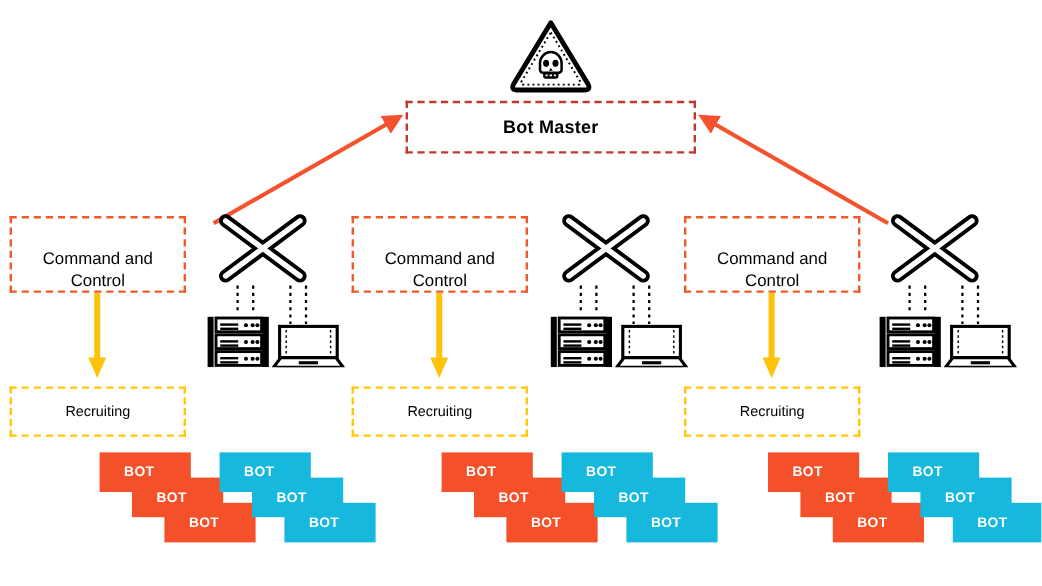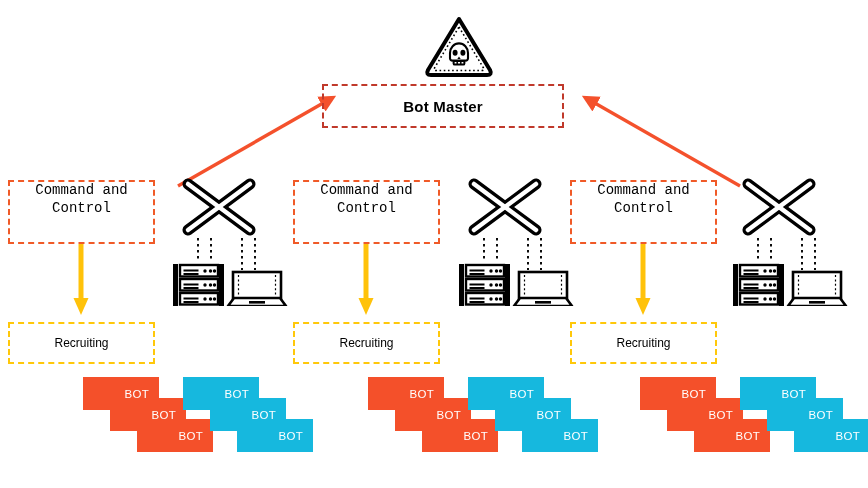--- a/index.html
+++ b/index.html
@@ -12,21 +12,21 @@
     width: 868px;
     height: 488px;
     background: #ffffff;
     font-family: "Liberation Sans", sans-serif;
     overflow: hidden;
   }
 
   
   .botmaster-box {
     position: absolute;
-    left: 322px;
+    left: 338px;
     top: 84px;
     width: 242px;
     height: 44px;
     border: 2.5px dashed #C0392B;
     box-sizing: border-box;
     display: flex;
     align-items: center;
     justify-content: center;
   }
   .botmaster-label {
@@ -45,24 +45,23 @@
   }
 
   
   .cc-box {
     position: absolute;
     width: 147px;
     height: 64px;
     border: 2.5px dashed #F05A28;
     box-sizing: border-box;
     display: flex;
-    align-items: flex-start;
+    align-items: flex-end;
     justify-content: center;
     text-align: center;
-    font-family: Liberation Mono, monospace;
   }
   .cc-label {
     font-size: 14px;
     color: #000000;
     line-height: 1.25;
     padding: 0 6px;
   }
 
   
   .rec-box {
@@ -110,24 +109,24 @@
     width: 76px;
     height: 33px;
     display: flex;
     align-items: center;
     box-sizing: border-box;
   }
   .bot-card.orange { background: #F4502A; }
   .bot-card.cyan   { background: #16B8DE; }
   .bot-card-label {
     font-size: 11.5px;
-    font-weight: normal;
+    font-weight: bold;
     color: #ffffff;
     width: 100%;
-    text-align: right;
+    text-align: center;
     letter-spacing: 0.3px;
   }
   .bot-card.orange .bot-card-label { padding-right: 10px; }
   .bot-card.cyan   .bot-card-label { padding-right: 10px; }
 </style>
 </head>
 <body>
 
 <div id="canvas">
 

